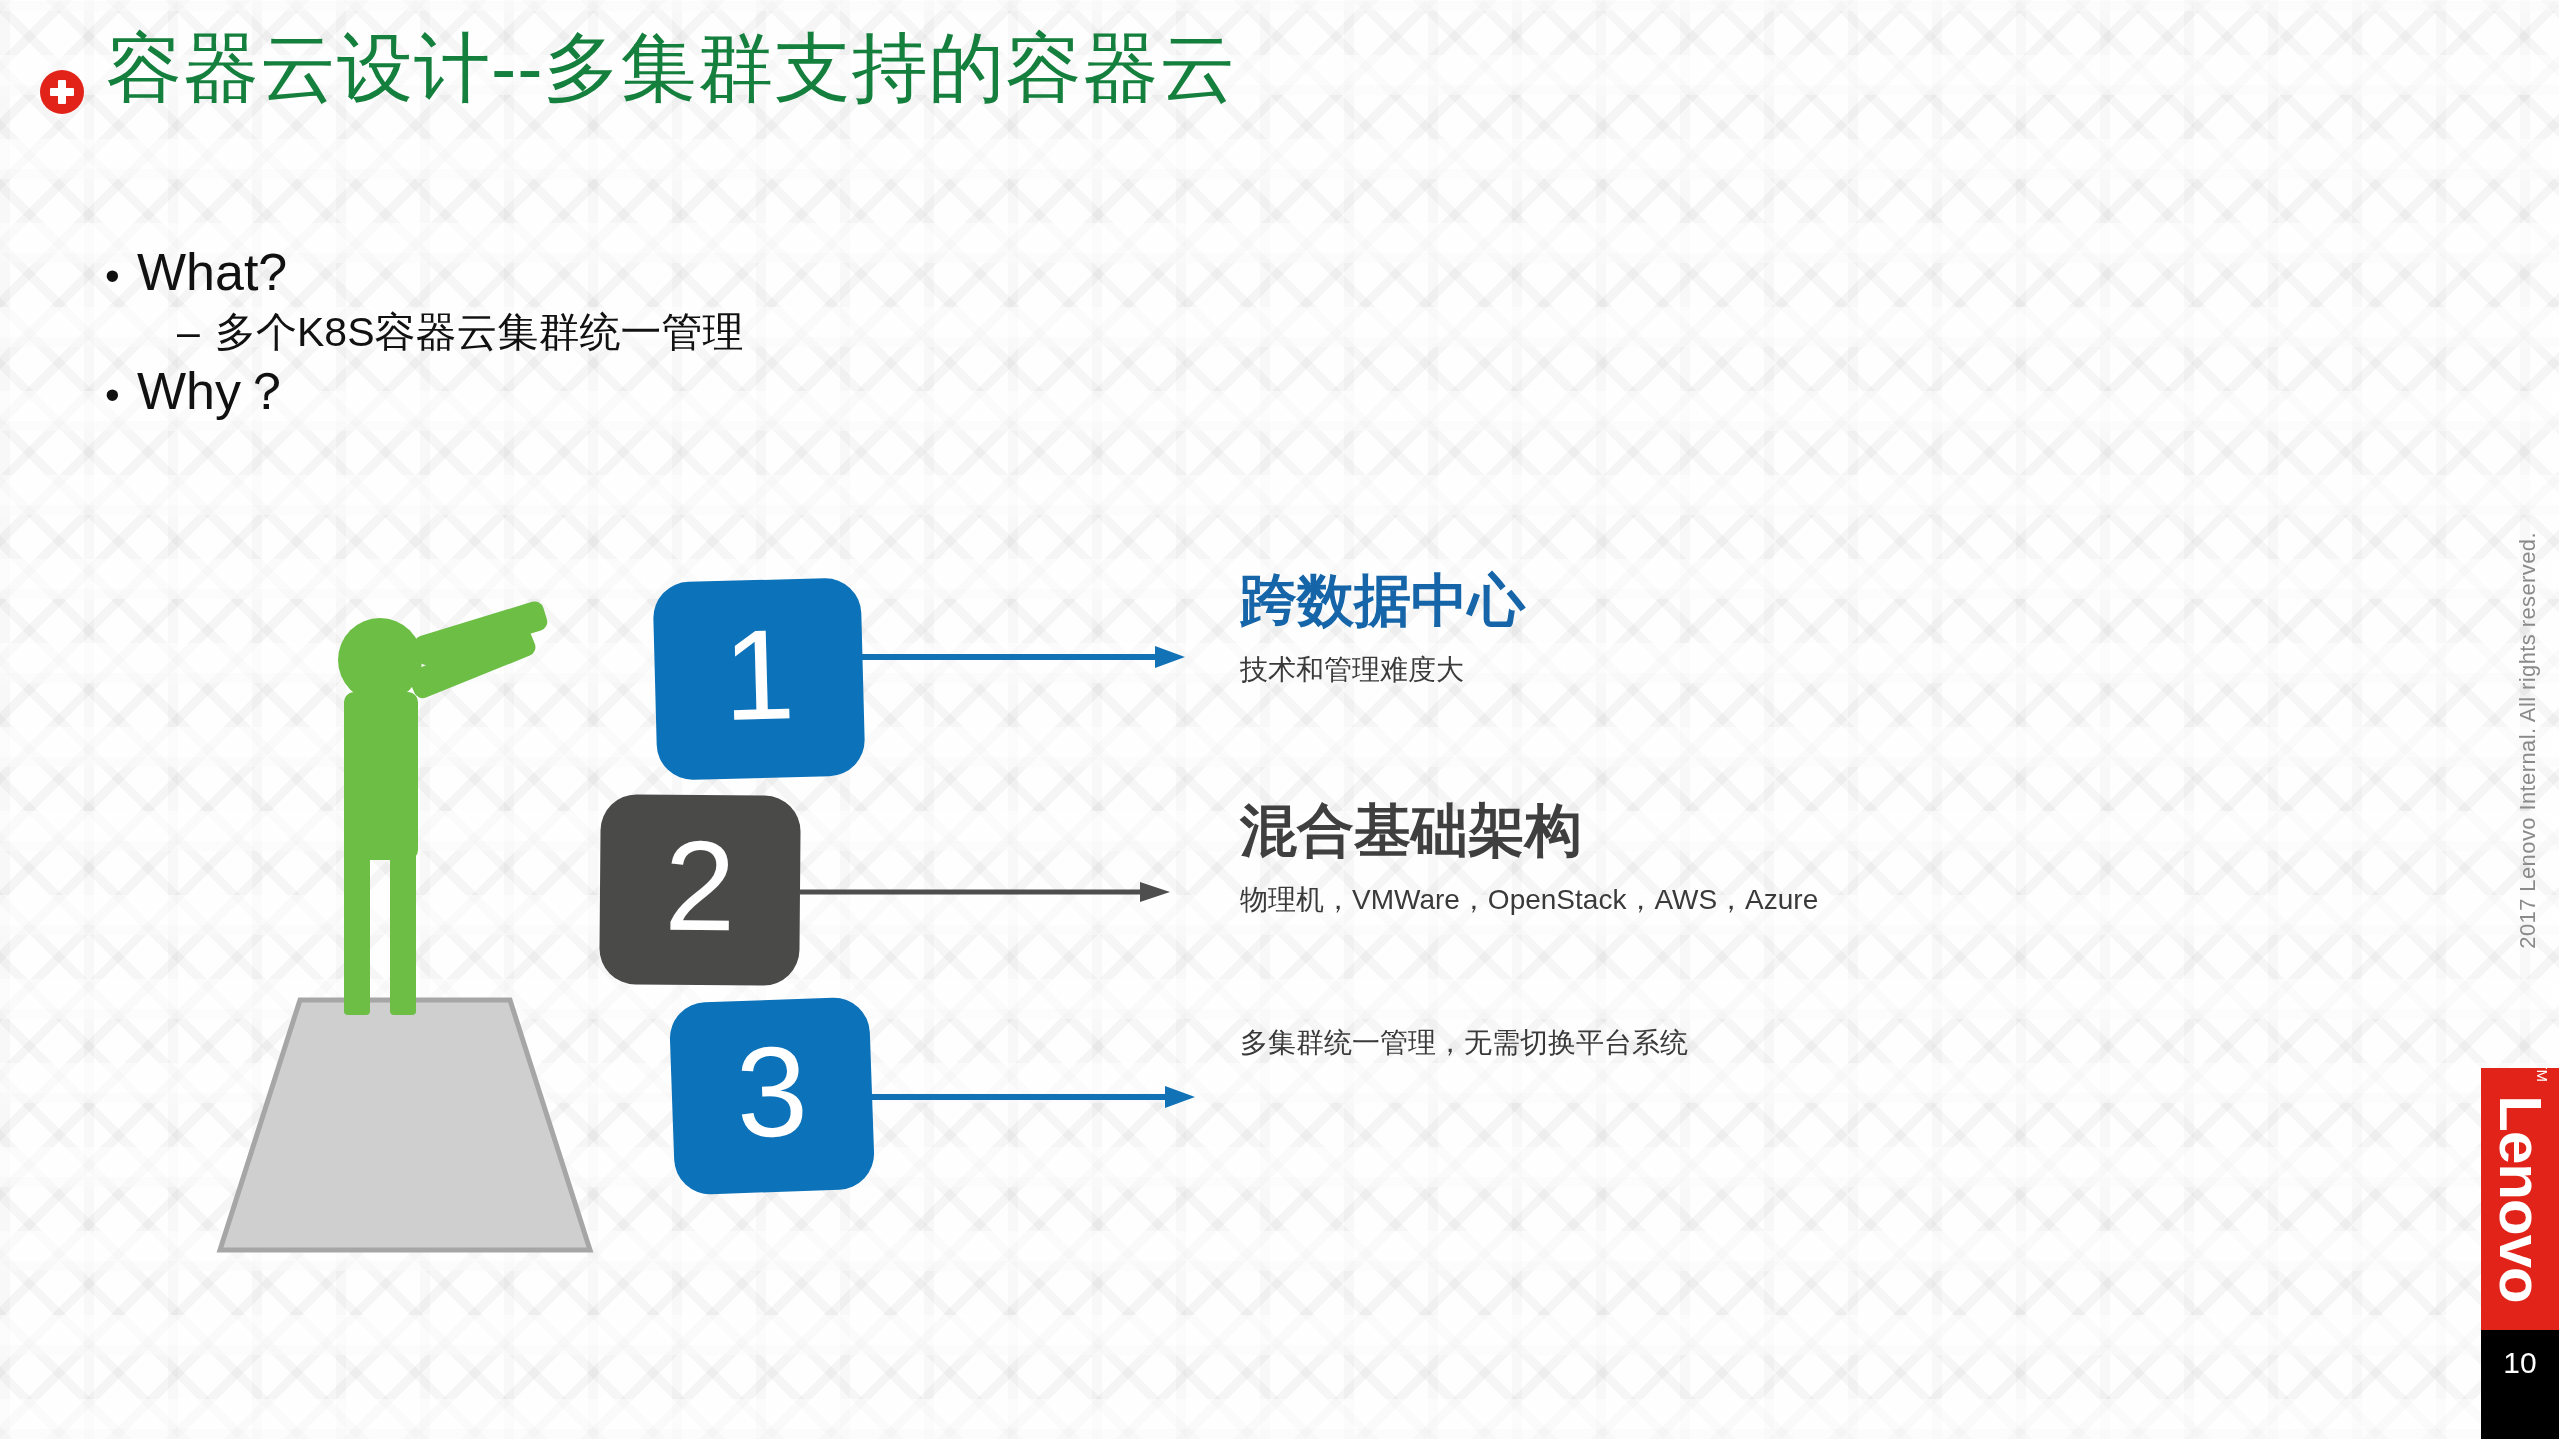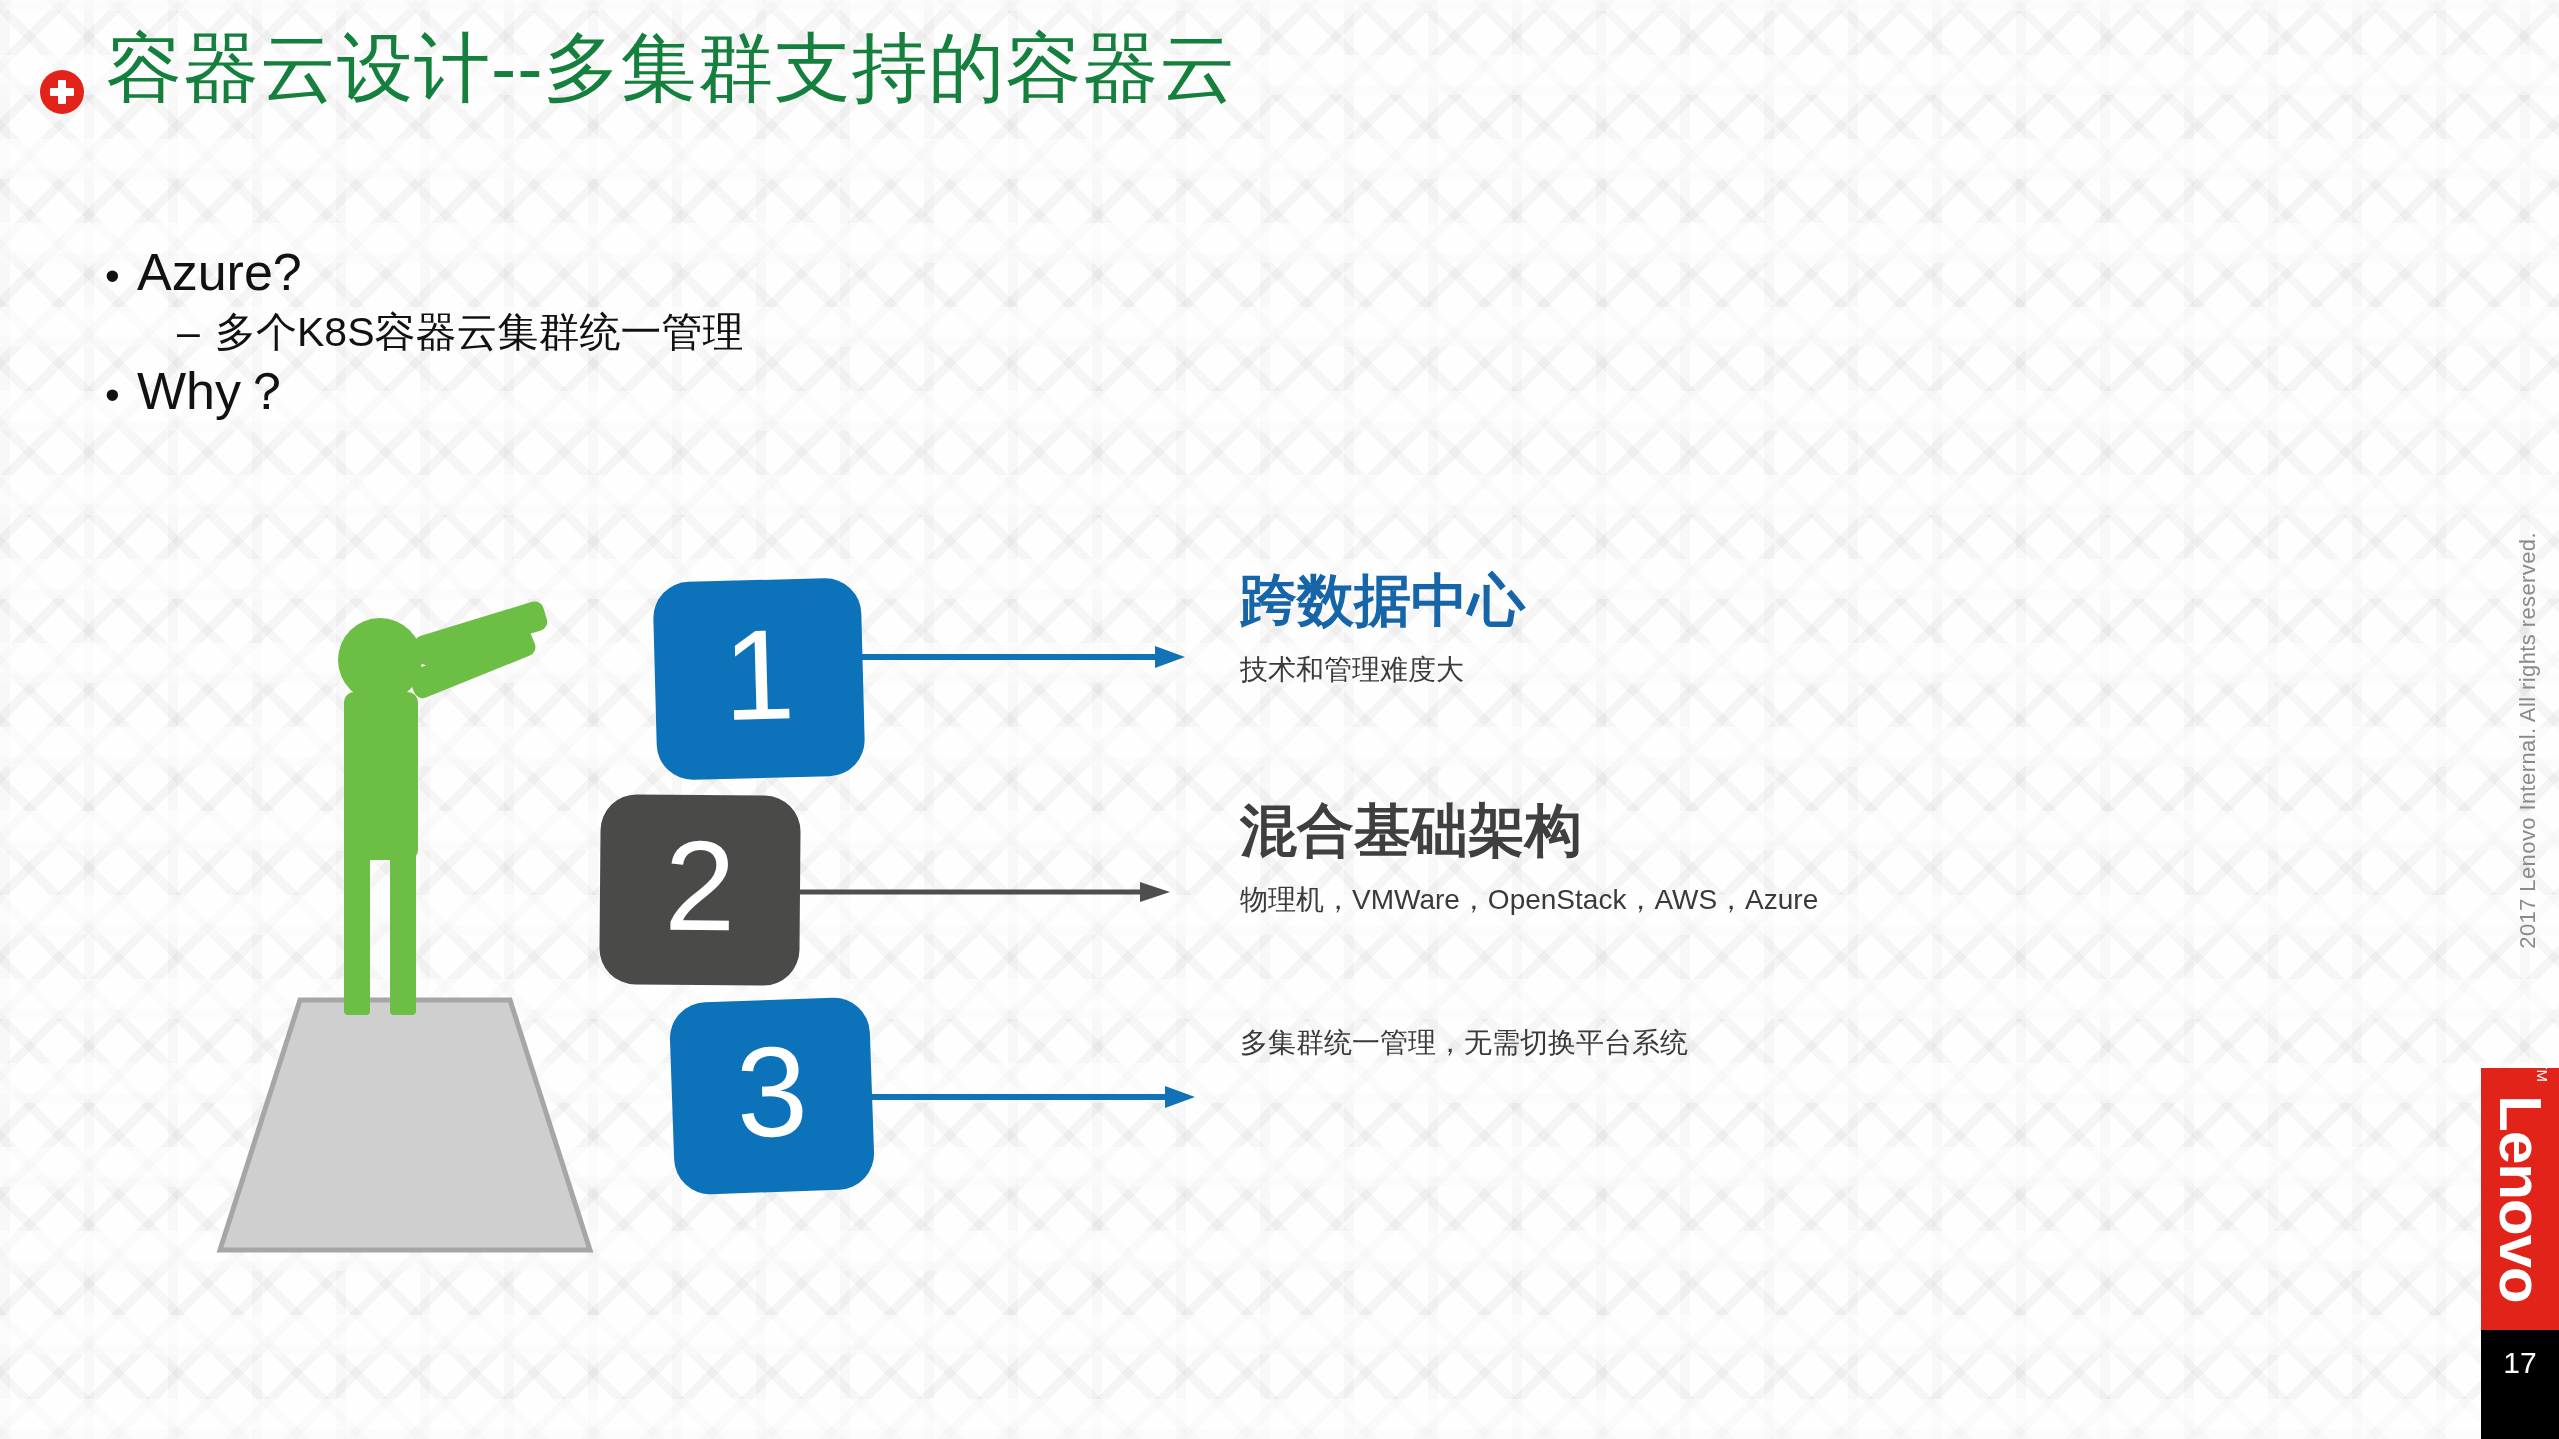--- a/index.html
+++ b/index.html
@@ -259,21 +259,21 @@
   <div class="bg-pattern-mask"></div>
 
   <div id="title-row">
     <div id="title-icon"></div>
     <div id="slide-title">容器云设计--多集群支持的容器云</div>
   </div>
 
   <div id="bullets">
     <div class="bullet-l1">
       <span class="dot">•</span>
-      <span>Azure?</span>
+      <span>What?</span>
     </div>
     <div class="bullet-l2">
       <span class="dash">–</span>
       <span>多个K8S容器云集群统一管理</span>
     </div>
     <div class="bullet-l1">
       <span class="dot">•</span>
       <span>Why？</span>
     </div>
   </div>
@@ -340,16 +340,16 @@
   </div>
 
   <div id="copyright">2017 Lenovo Internal. All rights reserved.</div>
 
   <div id="lenovo-logo">
     <div id="lenovo-logo-text">Lenovo</div>
     <div id="lenovo-tm">TM</div>
   </div>
 
   <div id="page-number-box">
-    <span id="page-number">17</span>
+    <span id="page-number">10</span>
   </div>
 
 </div>
 
 </body></html>

